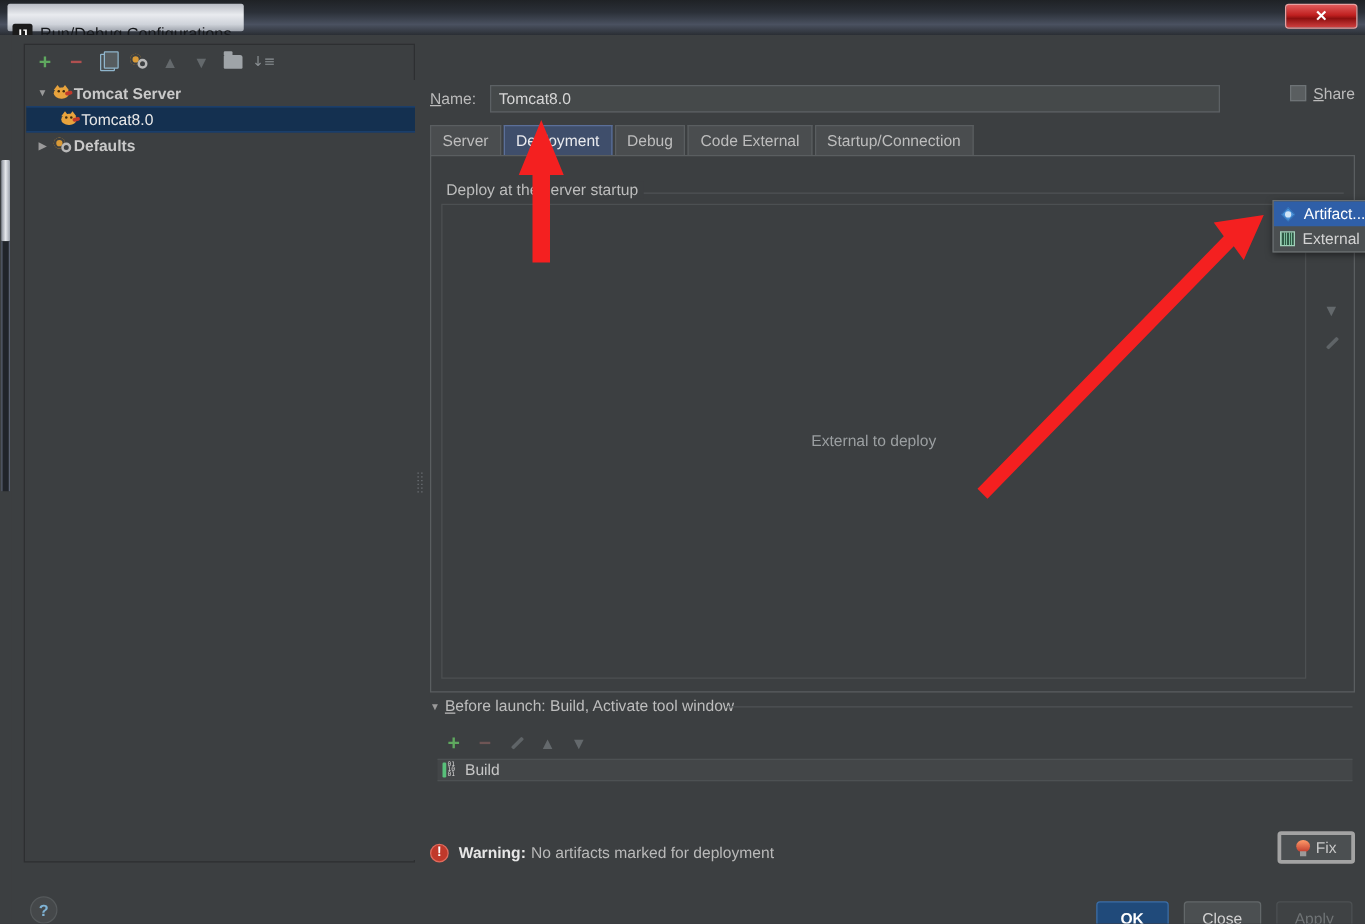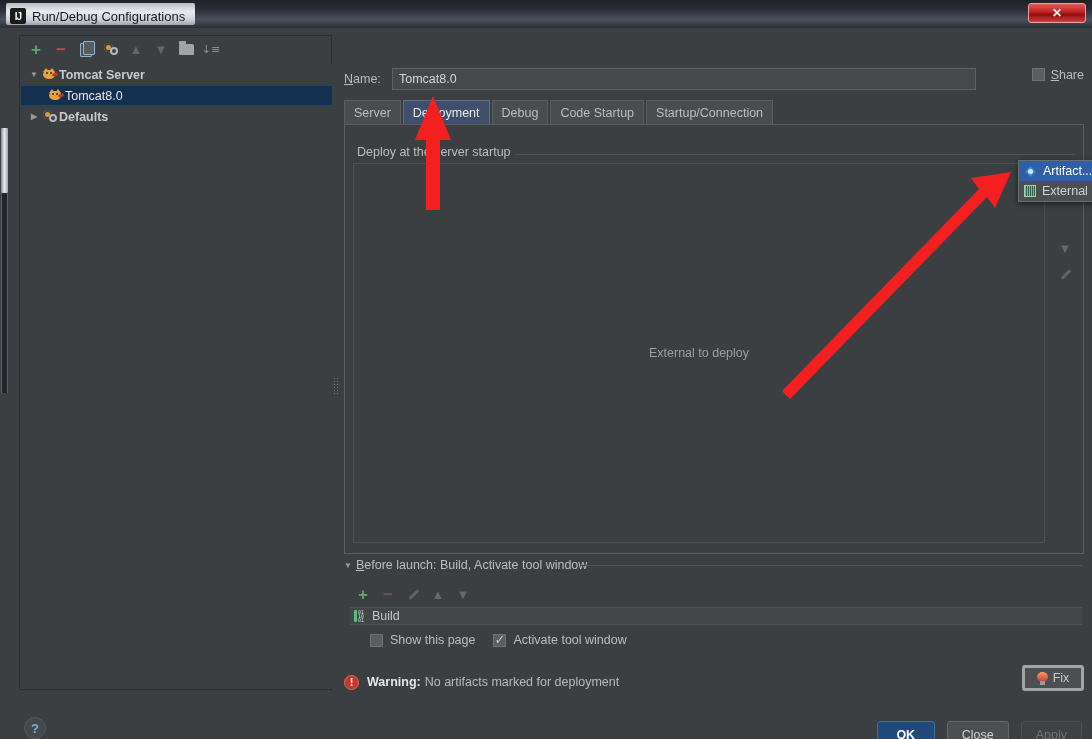--- a/index.html
+++ b/index.html
@@ -16,22 +16,22 @@
     overflow: hidden;
   }
 
   
   .titlebar {
     position: absolute; left: 0; top: 0; width: 1092px; height: 28px;
     background: linear-gradient(to bottom, #1f2226 0%, #2b3038 35%, #4a5160 70%, #2a2e34 100%);
     display: flex; align-items: center;
   }
   .title-left {
-    display: flex; align-items: center; height: 22px;
-    margin-left: 6px; padding: 4px 10px 0 4px;
+    display: flex; align-items: flex-start; height: 22px;
+    margin-left: 6px; padding: 16px 10px 0 4px;
     background: linear-gradient(to bottom, #b8bcc4 0%, #e9ebef 40%, #cfd3da 75%, #9ea3ac 100%);
     border-radius: 2px;
   }
   .win-icon {
     width: 16px; height: 16px; margin-right: 6px;
     background: #1b1b1b; border-radius: 2px;
     display: flex; align-items: center; justify-content: center;
     color: #fff; font-size: 10px; font-weight: bold;
     font-family: "Liberation Sans", sans-serif;
     letter-spacing: -1px;
@@ -536,21 +536,21 @@
         <div class="tab">
             <span>Server</span>
           </div>
         <div class="tab active">
             <span>Deployment</span>
           </div>
         <div class="tab">
             <span>Debug</span>
           </div>
         <div class="tab">
-            <span>Code Startup</span>
+            <span>Code External</span>
           </div>
         <div class="tab">
             <span>Startup/Connection</span>
           </div>
       </div>
 
       <div class="tab-panel">
         <div class="legend-line"></div>
         <div class="legend">Deploy at the server startup</div>
 
@@ -597,30 +597,20 @@
         </div>
 
         <div class="bl-list">
           <span class="ico-build">
             <span class="bar"></span>
               <span class="bits">01<br>10<br>01</span>
           </span>
           <span class="bl-list-label">Build</span>
         </div>
 
-        <div class="bl-checks">
-          <div class="chk-item">
-            <span class="cbx"></span>
-            <span class="chk-lbl">Show this page</span>
-          </div>
-          <div class="chk-item">
-            <span class="cbx checked"></span>
-            <span class="chk-lbl">Activate tool window</span>
-          </div>
-        </div>
       </div>
 
       <div class="warn-row">
         <span class="warn-ico">!</span>
         <span class="warn-strong">Warning:</span>
         <span class="warn-text">No artifacts marked for deployment</span>
       </div>
       <div class="fix-btn">
         <span class="ico-bulb">
           <span class="glass"></span>

